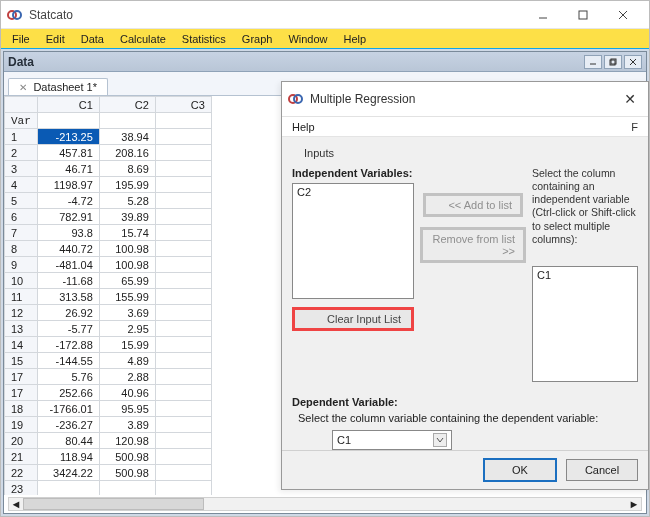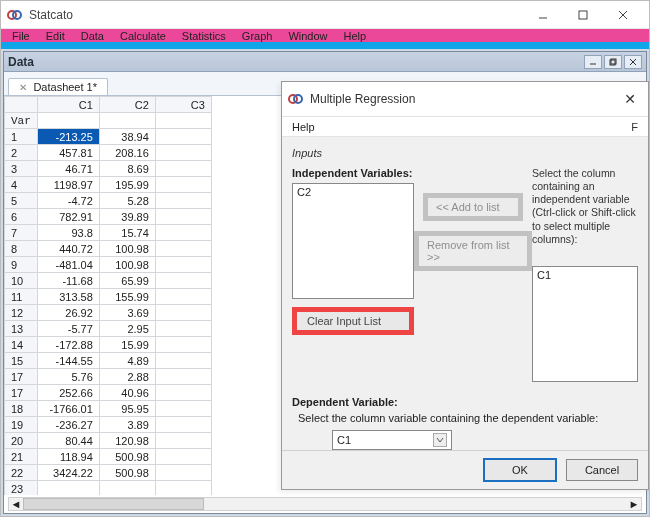--- a/index.html
+++ b/index.html
@@ -1,28 +1,28 @@
 <!DOCTYPE html>
 <html><head>
 <meta charset="utf-8">
 <style>
   * { box-sizing: border-box; }
   html, body { margin: 0; padding: 0; font-family: "Segoe UI", Tahoma, sans-serif; font-size: 11px; background: #fff; color: #222; }
-  #app { width: 650px; height: 517px; border: 1px solid #bcbcbc; position: relative; overflow: hidden; background: #ec4899; }
+  #app { width: 650px; height: 517px; border: 1px solid #bcbcbc; position: relative; overflow: hidden; background: #fde047; }
 
   
   .titlebar { height: 28px; display: flex; align-items: center; padding: 0 6px; border-bottom: 1px solid #e6e6e6; background: #fff; }
   .titlebar .app-icon { width: 16px; height: 16px; margin-right: 6px; }
   .titlebar .title { font-size: 12px; color: #444; }
   .titlebar .win-controls { margin-left: auto; display: flex; }
   .win-btn { width: 40px; height: 22px; display: flex; align-items: center; justify-content: center; color: #555; }
   .win-btn svg { width: 10px; height: 10px; }
 
   
-  .menubar { height: 20px; display: flex; align-items: center; padding: 0 4px; gap: 2px; border-bottom: 7px solid #0ea5e9; }
+  .menubar { height: 20px; display: flex; align-items: center; padding: 0 4px; gap: 2px; border-bottom: 1px solid #0ea5e9; }
   .menubar .menu-item { padding: 2px 7px; cursor: default; }
 
   
   .workspace { position: absolute; top: 48px; bottom: 0; left: 0; right: 0; background: #cfd9e6; padding: 2px; }
 
   
   .data-window { background: #fff; border: 1px solid #7a8a9a; height: 100%; position: relative; }
   .data-titlebar { height: 20px; background: linear-gradient(#c7d3e3, #b9c6d7); display: flex; align-items: center; padding: 0 4px; border-bottom: 1px solid #8fa2b7; }
   .data-titlebar .title { font-weight: bold; color: #27303b; font-size: 12px; }
   .data-titlebar .spacer { flex: 1; }
@@ -54,32 +54,32 @@
   .dialog { position: absolute; top: 80px; right: 0; width: 368px; bottom: 26px; background: #f0f0f0; border: 1px solid #999; box-shadow: -2px 2px 6px rgba(0,0,0,0.08); display: flex; flex-direction: column; overflow: hidden; }
   .dlg-titlebar { height: 26px; background: #fff; display: flex; align-items: center; padding: 17px 6px; border-bottom: 1px solid #e2e2e2; }
   .dlg-titlebar .title { font-size: 12px; color: #333; }
   .dlg-titlebar .icon { width: 16px; height: 16px; margin-right: 6px; }
   .dlg-titlebar .close { margin-left: auto; font-size: 14px; color: #333; padding: 0 6px; }
 
   .dlg-menubar { height: 20px; display: flex; align-items: center; padding: 0 10px; background: #fff; border-bottom: 1px solid #e4e4e4; }
   .dlg-menubar .right { margin-left: auto; color: #333; }
 
   .dlg-body { padding: 8px 10px 4px 10px; flex: 1; overflow: hidden; position: relative; }
-  .section-label { font-size: 11px; color: #333; margin: 2px 0 8px 0; font-style: italic; }
-
-  .vars-area { display: flex; }
+  .section-label { font-size: 11px; color: #333; margin: 2px 0 8px 12px; }
+
+  .vars-area { display: flex; gap: 6px; }
   .col-left { width: 122px; }
   .col-mid { flex: 1; display: flex; flex-direction: column; gap: 10px; align-items: center; padding-top: 26px; }
   .col-right { width: 106px; }
 
   .small-label { font-weight: bold; font-size: 11px; margin-bottom: 4px; }
   .listbox { width: 100%; height: 116px; background: #fff; border: 1px solid #888; padding: 2px 4px; font-size: 11px; overflow: auto; }
   .help-text { font-size: 10.5px; color: #333; line-height: 1.25; margin-bottom: 20px; }
 
-  .btn { background: #e8e8e8; border: 5px solid #ef4444; padding: 3px 8px; font-size: 11px; min-width: 100px; text-align: left; cursor: default; color: #444; }
+  .btn { background: #e8e8e8; border: 3px solid #ef4444; padding: 3px 8px; font-size: 11px; min-width: 100px; text-align: right; cursor: default; color: #444; }
   .btn.disabled { color: #8f8f8f; border-color: #c2c2c2; background: #ececec; }
   .btn.small { min-width: auto; padding: 3px 10px; }
 
   .clear-row { margin-top: 8px; border-radius: 9px; }
   .dep-label { font-weight: bold; margin-top: 14px; }
   .dep-help { margin: 4px 0 6px 6px; }
   .combo { display: inline-flex; align-items: center; border: 1px solid #888; background: #fff; padding: 2px 4px; min-width: 120px; margin-left: 40px; }
   .combo .val { flex: 1; }
   .combo .arrow { border: 1px solid #aaa; width: 14px; height: 14px; display: flex; align-items: center; justify-content: center; margin-left: 6px; background: #eee; }
 

